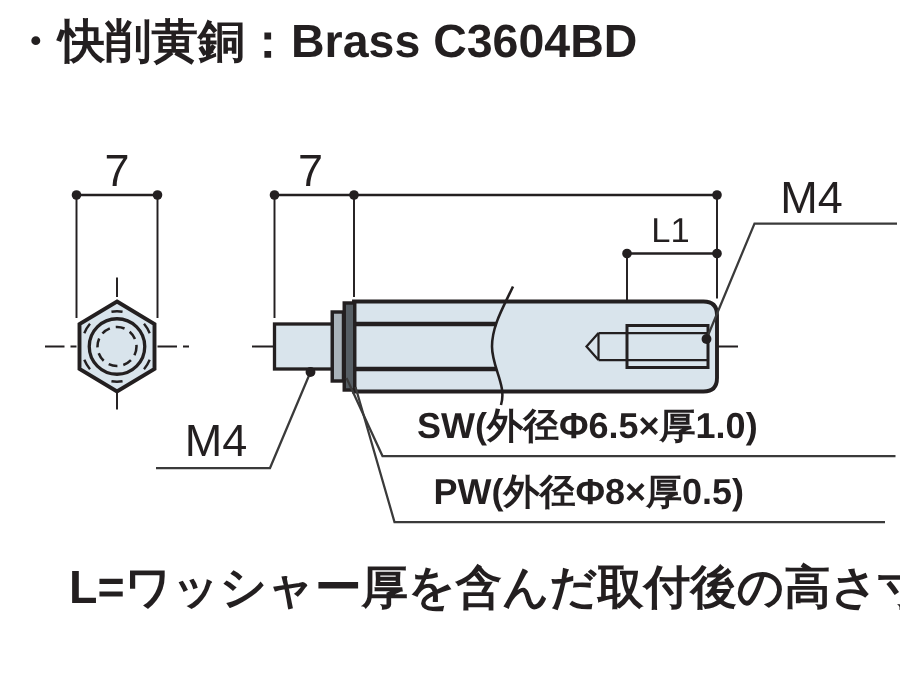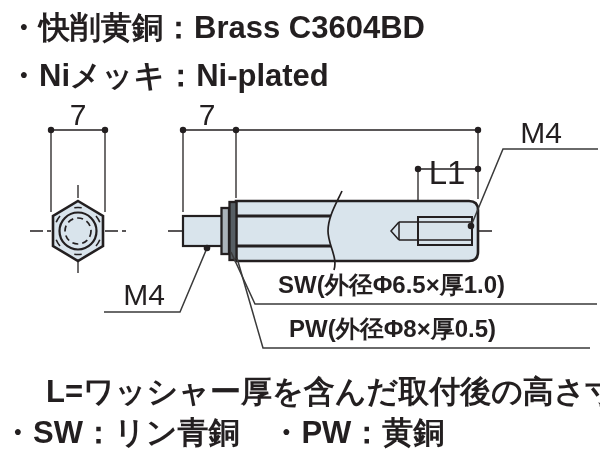--- a/index.html
+++ b/index.html
@@ -99,28 +99,26 @@
       <g>
         <polyline points="104,312 180,312 207,248" stroke-width="1.5"></polyline>
         <circle cx="207" cy="248" r="3.3" fill="#231f20" stroke="none"></circle>
       </g>
       <polyline points="597,304 255,304 231,252" stroke-width="1.5"></polyline>
       <polyline points="590,348 263,348 237,258" stroke-width="1.5"></polyline>
     </g>
   </svg>
 
   <div class="txt hdr" style="left:8px;top:12px;">・快削黄銅：Brass C3604BD</div>
-  <div class="txt hdr" style="left:8px;top:60px;">・Niメッキ：Ni-plated</div>
 
   <div class="txt dim ctr" style="left:78px;top:99px;">7</div>
   <div class="txt dim ctr" style="left:207px;top:99px;">7</div>
-  <div class="txt dim ctr" style="left:447px;top:141px;font-size:33px;margin-top:15px;">L1</div>
+  <div class="txt dim ctr" style="left:447px;top:141px;font-size:23px;">L1</div>
 
   <div class="txt dim ctr" style="left:541px;top:117px;">M4</div>
   <div class="txt dim ctr" style="left:144px;top:279px;">M4</div>
 
   <div class="txt lbl" style="left:278px;top:272px;">SW(外径Φ6.5×厚1.0)</div>
   <div class="txt lbl" style="left:289px;top:316px;text-align:center;">PW(外径Φ8×厚0.5)</div>
 
   <div class="txt note" style="left:46px;top:376px;">L=ワッシャー厚を含んだ取付後の高さ寸法</div>
-  <div class="txt note" style="left:2px;top:417px;">・SW：リン青銅　・PW：黄銅</div>
 
 </div>
 
 </body></html>

